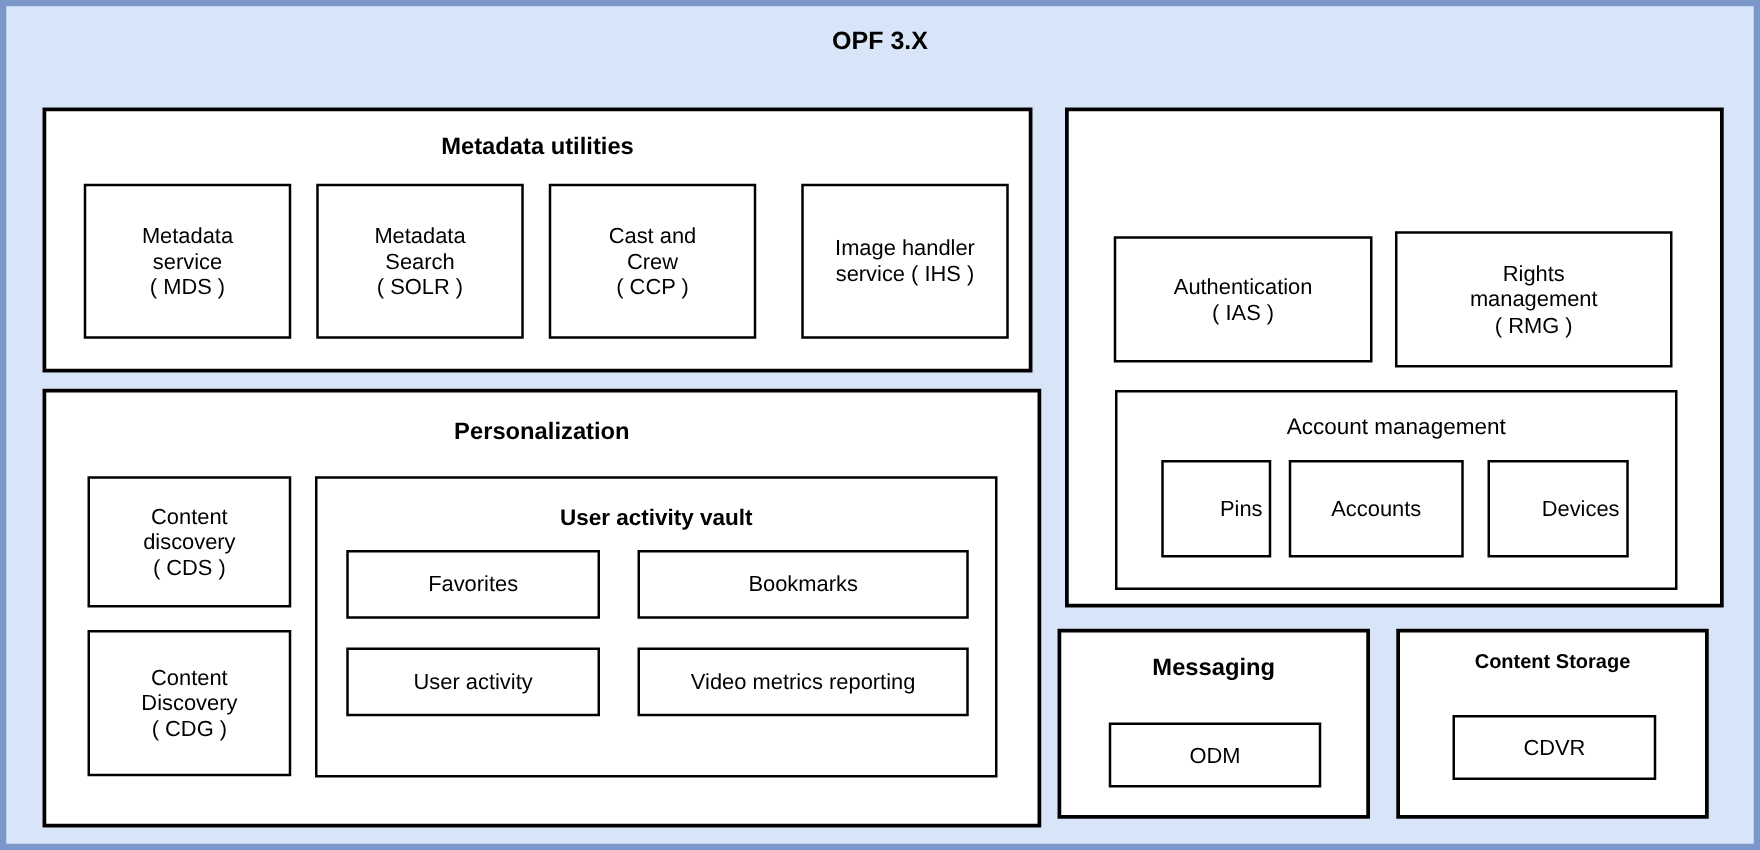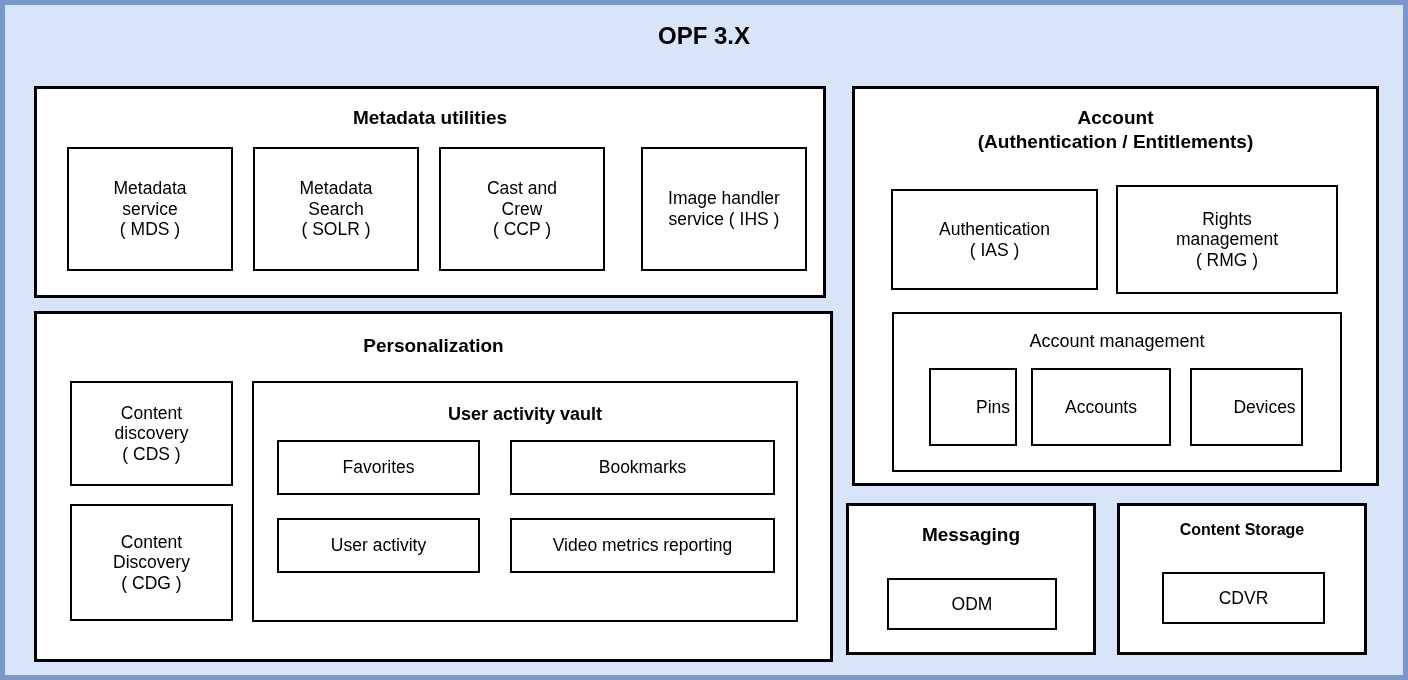--- a/index.html
+++ b/index.html
@@ -43,21 +43,21 @@
     color: #000000;
   }
 
   
   .diagram-title {
     position: absolute;
     left: 0;
     right: 0;
     top: 17px;
     text-align: center;
-    font-size: 24px;
+    font-size: 20px;
     font-weight: bold;
     color: #000000;
   }
   .box-title {
     position: absolute;
     left: 0;
     right: 0;
     text-align: center;
     font-weight: bold;
     color: #000000;
@@ -161,22 +161,20 @@
       <div class="box-title" style="white-space: pre-line;">User activity vault</div>
 
       <div class="leaf uav-leaf" id="uav-favorites" style="white-space: pre-line;">Favorites</div>
       <div class="leaf uav-leaf" id="uav-bookmarks" style="white-space: pre-line;">Bookmarks</div>
       <div class="leaf uav-leaf" id="uav-useract" style="white-space: pre-line;">User activity</div>
       <div class="leaf uav-leaf" id="uav-videomet" style="white-space: pre-line;">Video metrics reporting</div>
     </div>
   </div>
 
   <div class="box" id="account">
-    <div class="box-title" style="white-space: pre-line;">Account
-(Authentication / Entitlements)</div>
 
     <div class="leaf" id="acc-ias" style="white-space: pre-line;">Authentication
 ( IAS )</div>
     <div class="leaf" id="acc-rmg" style="white-space: pre-line;">Rights
 management
 ( RMG )</div>
 
     <div class="box" id="account-management">
       <div class="box-title plain" style="white-space: pre-line;">Account management</div>
 

